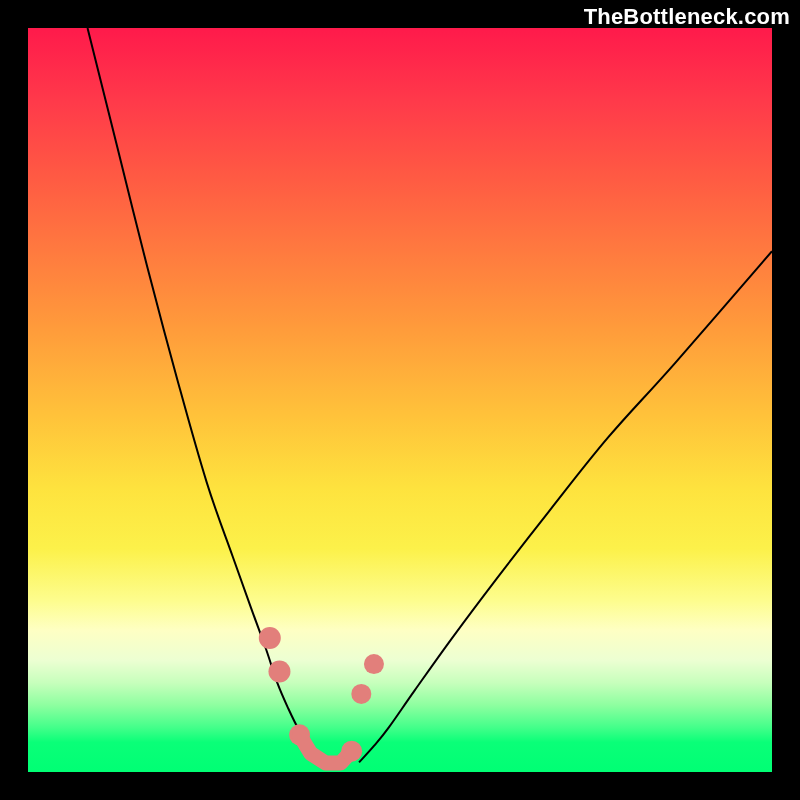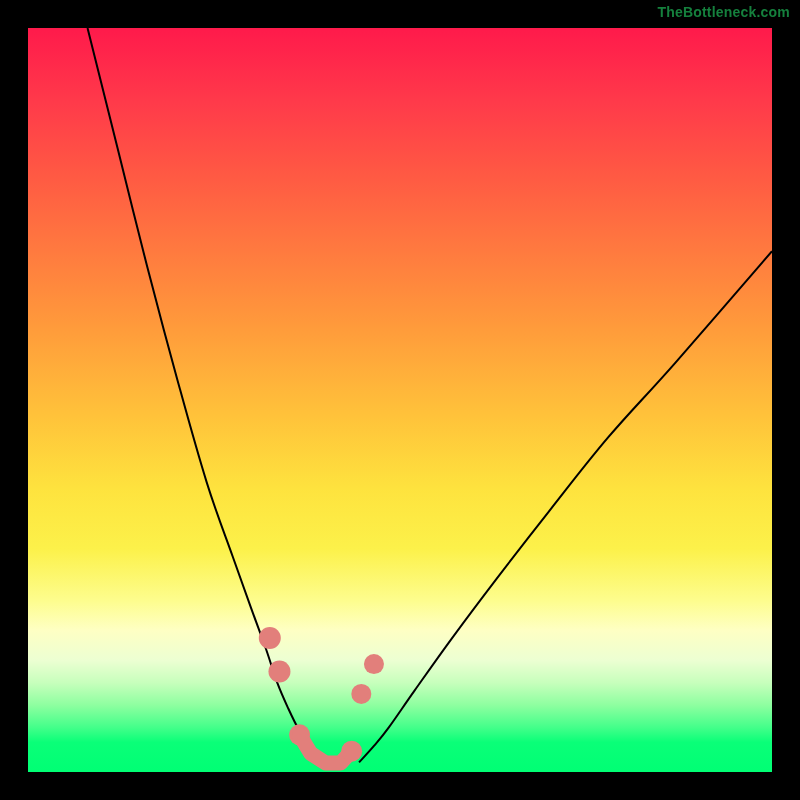--- a/index.html
+++ b/index.html
@@ -42,23 +42,23 @@
       #44ff8a 94%,
       #0aff78 96%,
       #00ff74 100%
     );
   }
   .watermark {
     position: absolute;
     top: 4px;
     right: 10px;
     font-family: Arial, Helvetica, sans-serif;
-    font-size: 14px;
+    font-size: 22px;
     font-weight: 600;
-    color: #15803d;
+    color: #ffffff;
     letter-spacing: 0.2px;
   }
   svg.curves {
     position: absolute;
     left: 0;
     top: 0;
     width: 744px;
     height: 744px;
   }
   .curve {

